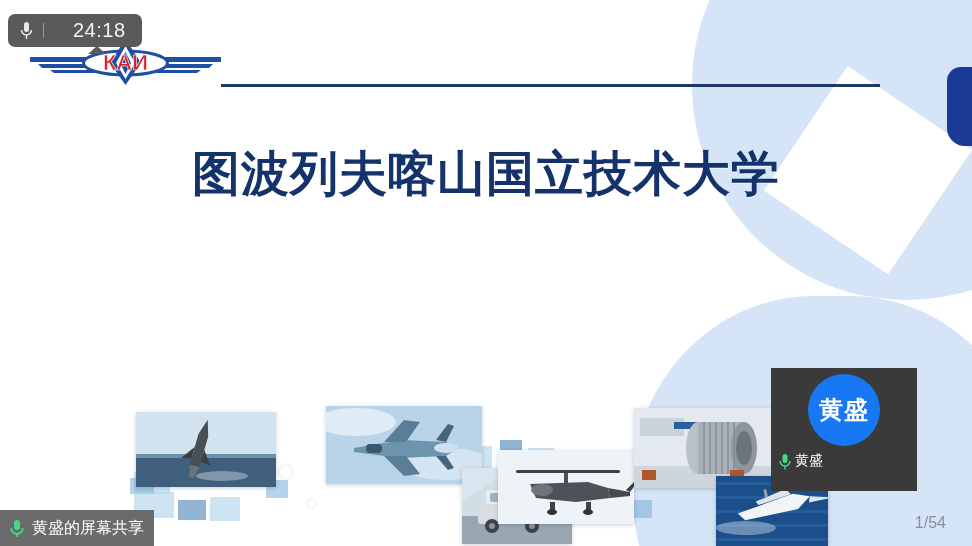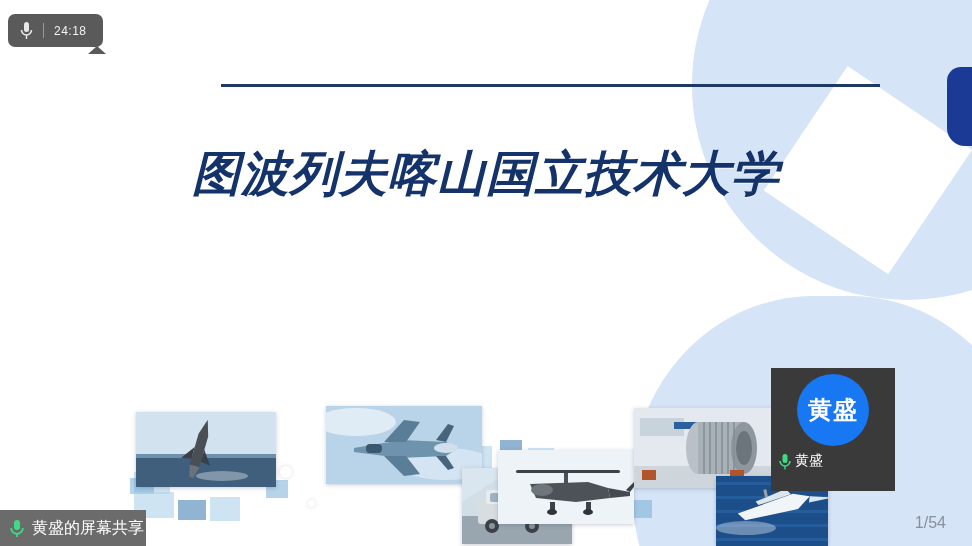--- a/index.html
+++ b/index.html
@@ -39,21 +39,21 @@
 
   
   .header-rule {
     position:absolute; left:221px; top:84px; width:659px; height:3px;
     background:#1f3864;
   }
 
   
   .title-wrap {
     position:absolute; left:0; top:143px; width:972px;
-    text-align:center; pointer-events:none;font-style:italic;
+    text-align:center; pointer-events:none;
   }
   .title-line {
     font-family:"Liberation Serif","DejaVu Serif",serif;
     font-weight:bold;
     color:#15336b;
     letter-spacing:1px;
     text-shadow:0 1px 0 rgba(255,255,255,.7);
   }
   .title-line-1 { font-size:48px; line-height:62px; }
   .title-line-2 { font-size:44px; line-height:60px; margin-top:14px; }
@@ -80,51 +80,51 @@
 
   
   .timer-pill {
     position:absolute; left:8px; top:14px;
     height:33px; padding:0 16px 0 12px;
     background:#5a5a5a; border-radius:7px;
     display:flex; align-items:center; gap:10px;
     color:#f2f2f2;
   }
   .timer-pill .divider { width:1px; height:15px; background:#9a9a9a; }
-  .timer-text { font-size:12px; letter-spacing:.5px; }
+  .timer-text { font-size:20px; letter-spacing:.5px;margin-left:19px; }
   .pill-caret {
     position:absolute; left:88px; top:46px;
     width:0;height:0;border-left:9px solid transparent;border-right:9px solid transparent;
     border-bottom:8px solid #5a5a5a;
   }
 
   
   .video-tile {
-    position:absolute; left:771px; top:368px; width:124px; height:123px;
+    position:absolute; left:771px; top:368px; width:146px; height:123px;
     background:#3a3a3a;
   }
   .avatar-circle {
     position:absolute; left:50%; top:42px; transform:translate(-50%,-50%);
     width:72px; height:72px; border-radius:50%;
     background:#1877f2;
     display:flex; align-items:center; justify-content:center;
   }
   .avatar-initials {
     font-size:24px; color:#ffffff; font-weight:bold; letter-spacing:1px;
   }
   .tile-footer {
     position:absolute; left:8px; bottom:21px;
     display:flex; align-items:center; gap:4px;
   }
   .tile-name { font-size:14px; color:#ffffff; }
 
   
   .share-banner {
     position:absolute; left:0; bottom:0;
-    height:36px; padding:0 2px 0 10px;
+    height:36px; padding:0 10px 0 10px;
     background:#6b6b6b;
     display:flex; align-items:center; gap:8px;
   }
   .share-text { font-size:16px; color:#ffffff; }
 
   
   .page-indicator {
     position:absolute; right:26px; bottom:14px;
     font-size:16px; color:#8a8f99;
   }
@@ -135,20 +135,44 @@
 </head>
 <body>
 
 <div id="stage">
 
   <div class="bg-blue-curve"></div>
   <div class="bg-blue-bottom"></div>
   <div class="bg-white-wedge"></div>
   <div class="bg-navy-chip"></div>
 
+  <div class="logo">
+    <svg width="195" height="56" viewBox="0 0 195 56">
+
+      <g fill="#1f4fa3">
+        <path d="M2 24 L70 24 L62 29 L2 29 Z"></path>
+        <path d="M10 31 L70 31 L64 35 L14 35 Z"></path>
+        <path d="M22 37 L70 37 L66 40 L26 40 Z"></path>
+      </g>
+
+      <g fill="#1f4fa3">
+        <path d="M193 24 L125 24 L133 29 L193 29 Z"></path>
+        <path d="M185 31 L125 31 L131 35 L181 35 Z"></path>
+        <path d="M173 37 L125 37 L129 40 L169 40 Z"></path>
+      </g>
+
+      <ellipse cx="97.5" cy="30" rx="42" ry="12" fill="#ffffff" stroke="#1f4fa3" stroke-width="3"></ellipse>
+
+      <path d="M97.5 6 L113 30 L97.5 52 L82 30 Z" fill="#1f4fa3"></path>
+      <path d="M97.5 13 L107 30 L97.5 46 L88 30 Z" fill="#ffffff"></path>
+      <path d="M97.5 19 L103 30 L97.5 41 L92 30 Z" fill="#1f4fa3"></path>
+
+      <text x="97.5" y="37" text-anchor="middle" font-family="Liberation Sans, sans-serif" font-size="22" font-weight="bold" fill="#d6232b" stroke="#ffffff" stroke-width="0.6">КАИ</text>
+    </svg>
+  </div>
 
   <div class="header-rule"></div>
 
   <div class="title-wrap">
     <div class="title-line title-line-1">图波列夫喀山国立技术大学</div>
   </div>
 
   <div class="collage">
 
     <div class="sq light" style="left:4px;  top:68px; width:36px; height:22px;"></div>

